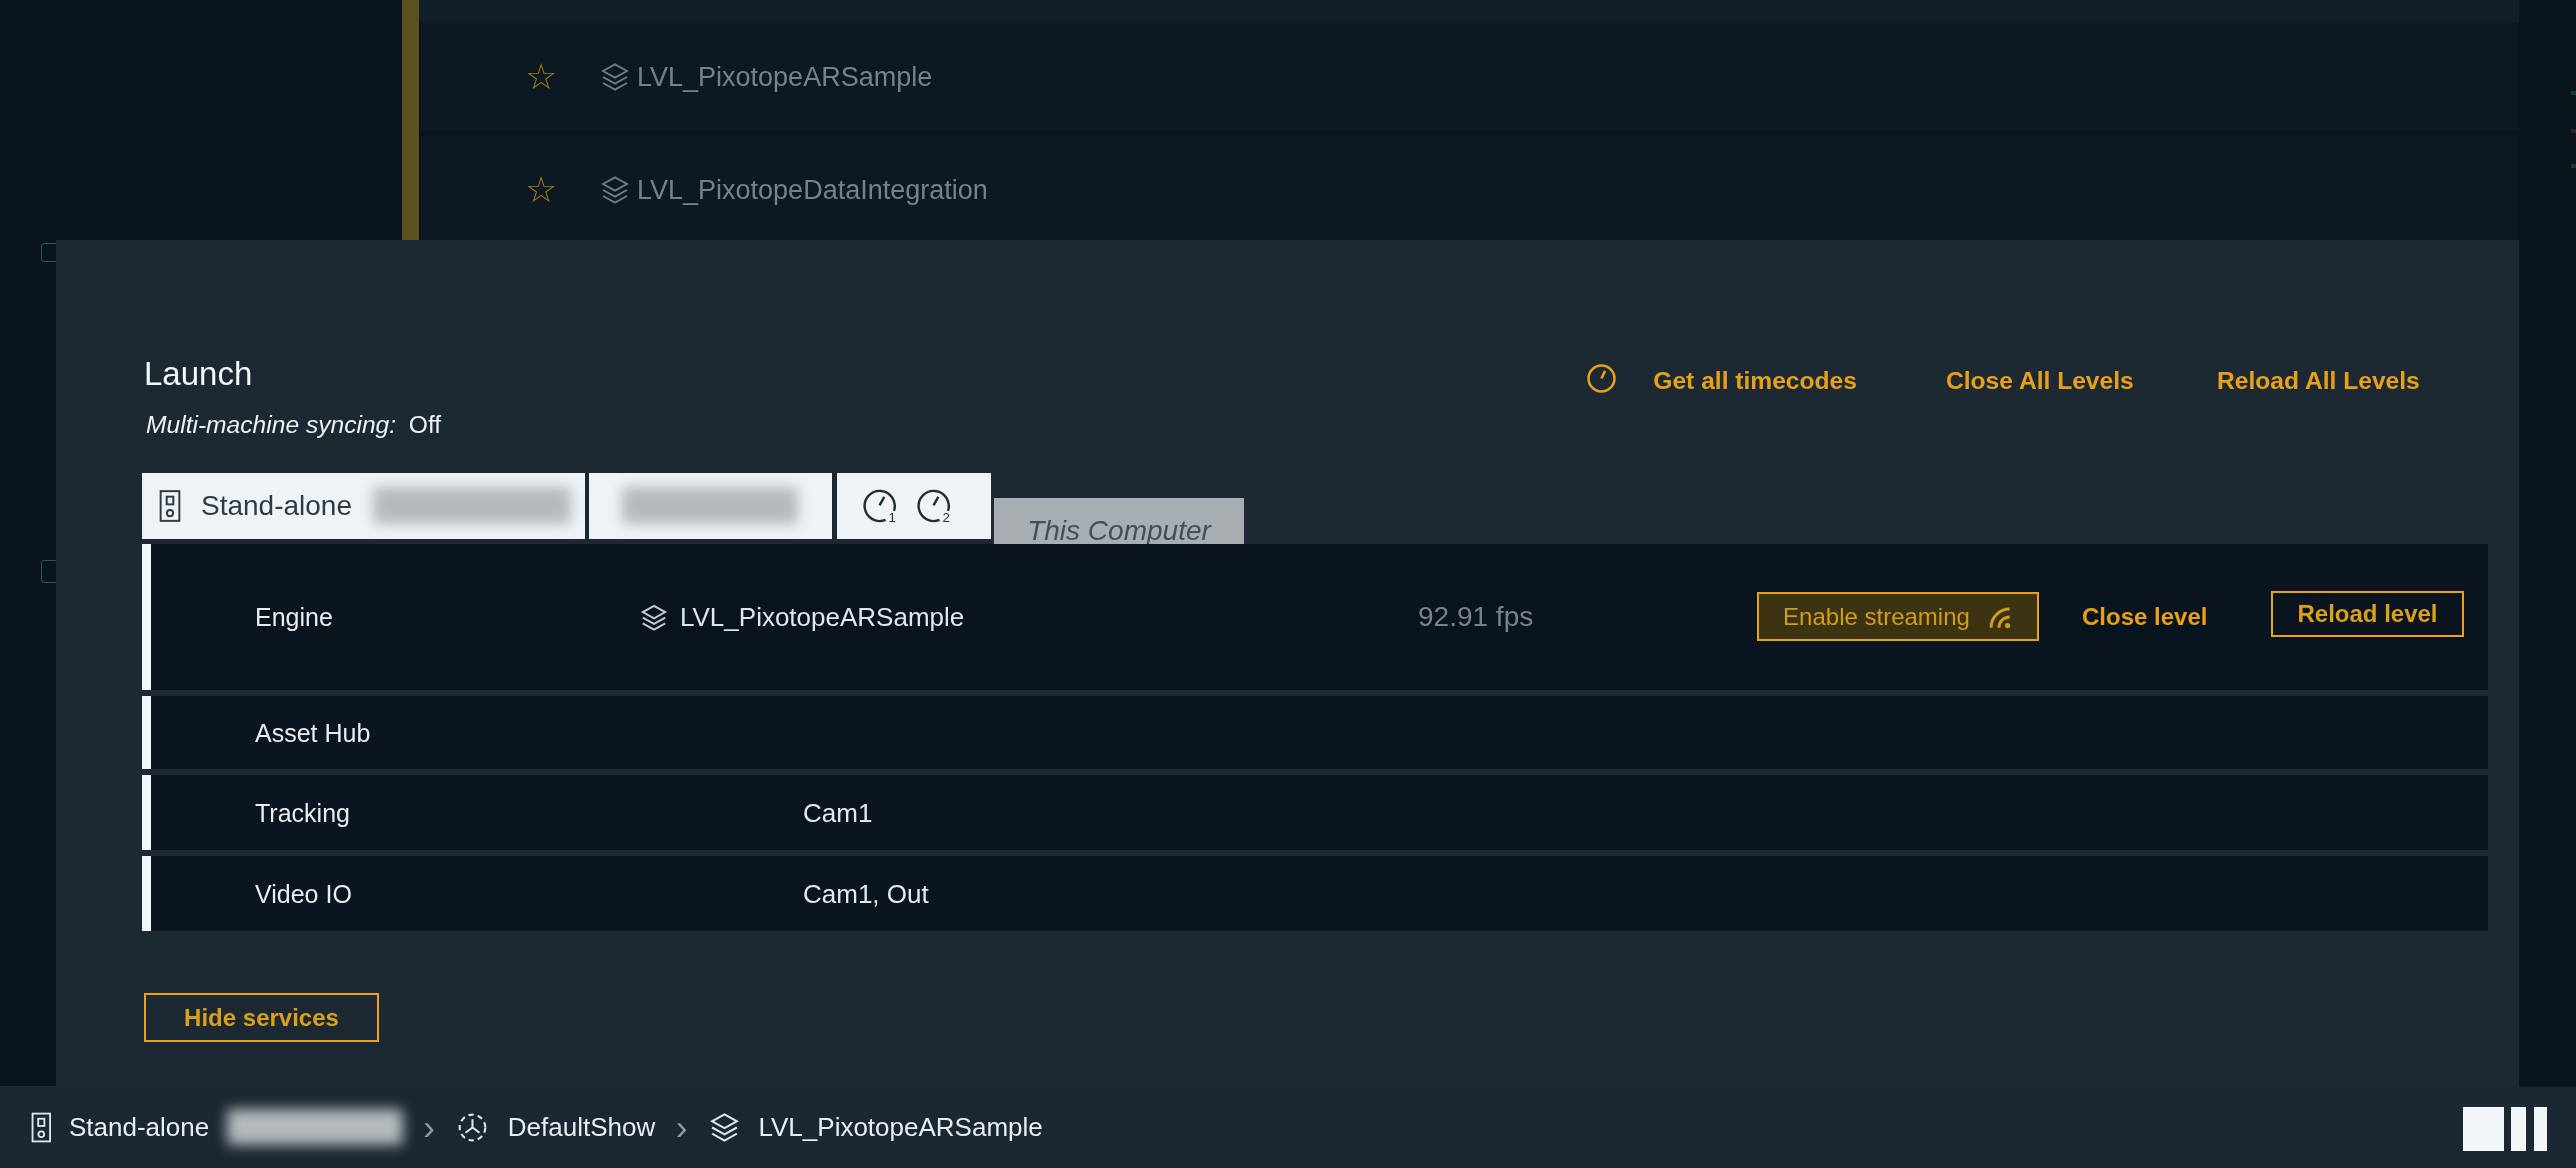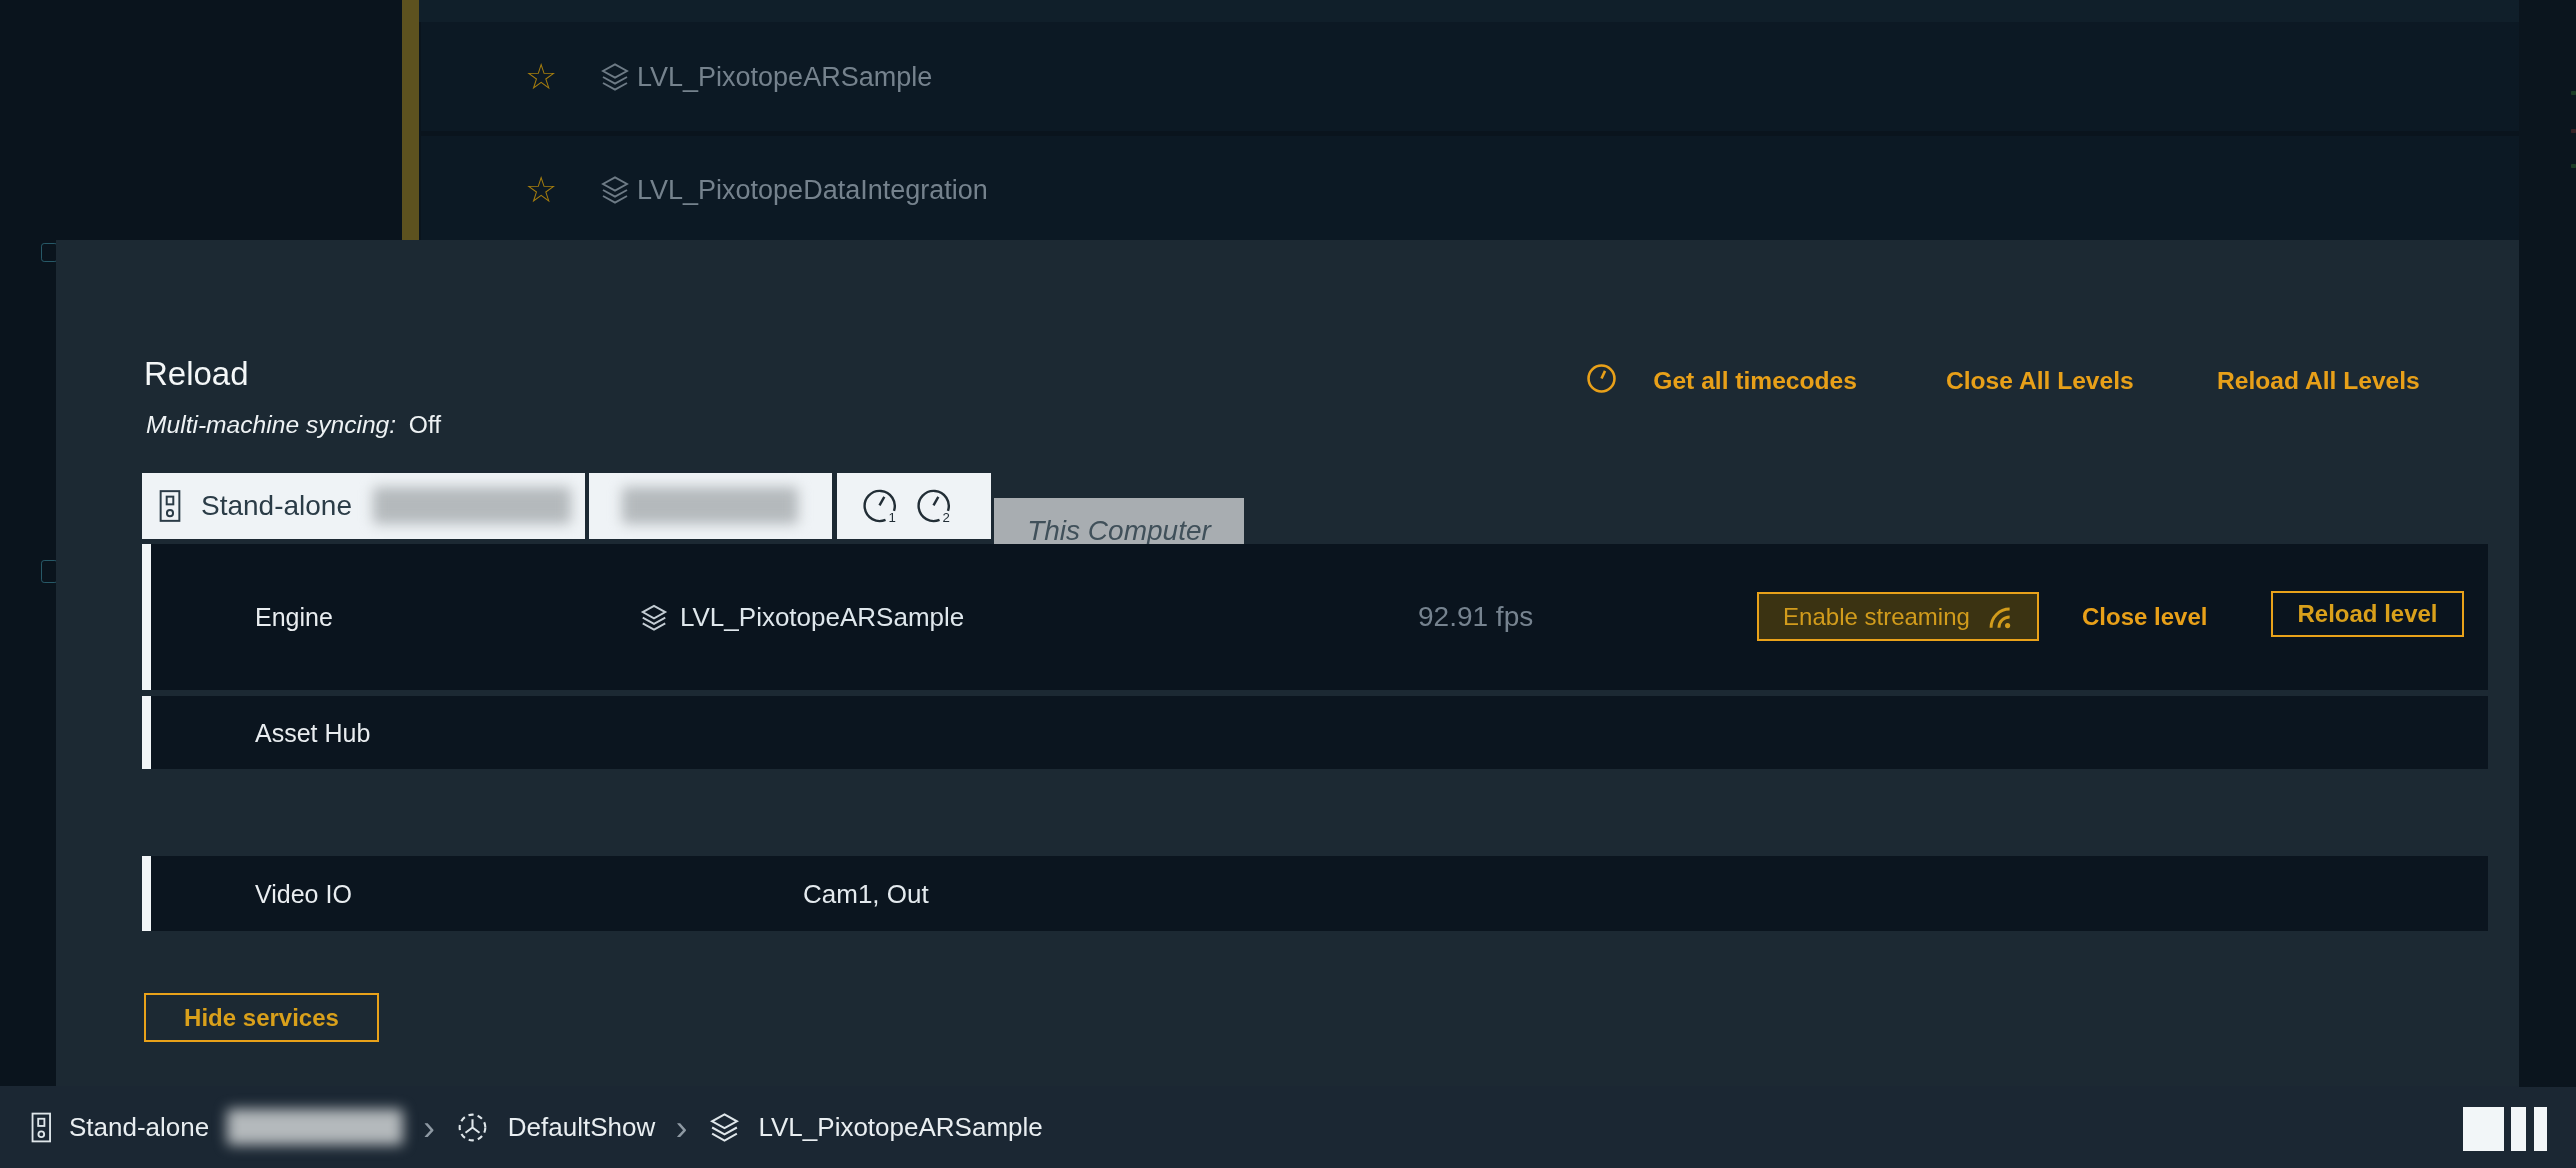--- a/index.html
+++ b/index.html
@@ -120,21 +120,21 @@
       </svg>
     </span>
     <span class="level-label">LVL_PixotopeDataIntegration</span>
   </div>
 
   <div class="abs edge-sliver" style="top:243px;height:17.4px;"></div>
   <div class="abs edge-sliver" style="top:560px;height:20.6px;"></div>
 
   <div class="abs panel">
 
-    <div class="abs panel-title">Reload</div>
+    <div class="abs panel-title">Launch</div>
 
     <div class="abs hdr-actions act-timecodes">
       <span class="clock-amber">
         <svg width="33" height="33" viewBox="0 0 28 28" fill="none" stroke="#e8a019" stroke-width="2.2">
           <circle cx="14" cy="14" r="11"></circle>
             <path d="M14 14 L17 7.5"></path>
         </svg>
       </span><span class="lbl">Get all timecodes</span>
     </div>
     <div class="abs hdr-actions act-close-all">
@@ -209,20 +209,25 @@
       <div class="btn btn-reload-level">
         <span>Reload level</span>
       </div>
     </div>
 
     <div class="abs svc-row row-asset">
       <span class="svc-accent"></span>
       <span class="svc-name">Asset Hub</span>
     </div>
 
+    <div class="abs svc-row row-tracking">
+      <span class="svc-accent"></span>
+      <span class="svc-name">Tracking</span>
+      <span class="svc-detail">Cam1</span>
+    </div>
 
     <div class="abs svc-row row-video">
       <span class="svc-accent"></span>
       <span class="svc-name">Video IO</span>
       <span class="svc-detail">Cam1, Out</span>
     </div>
 
     <div class="btn btn-hide">
       <span>Hide services</span>
     </div>

